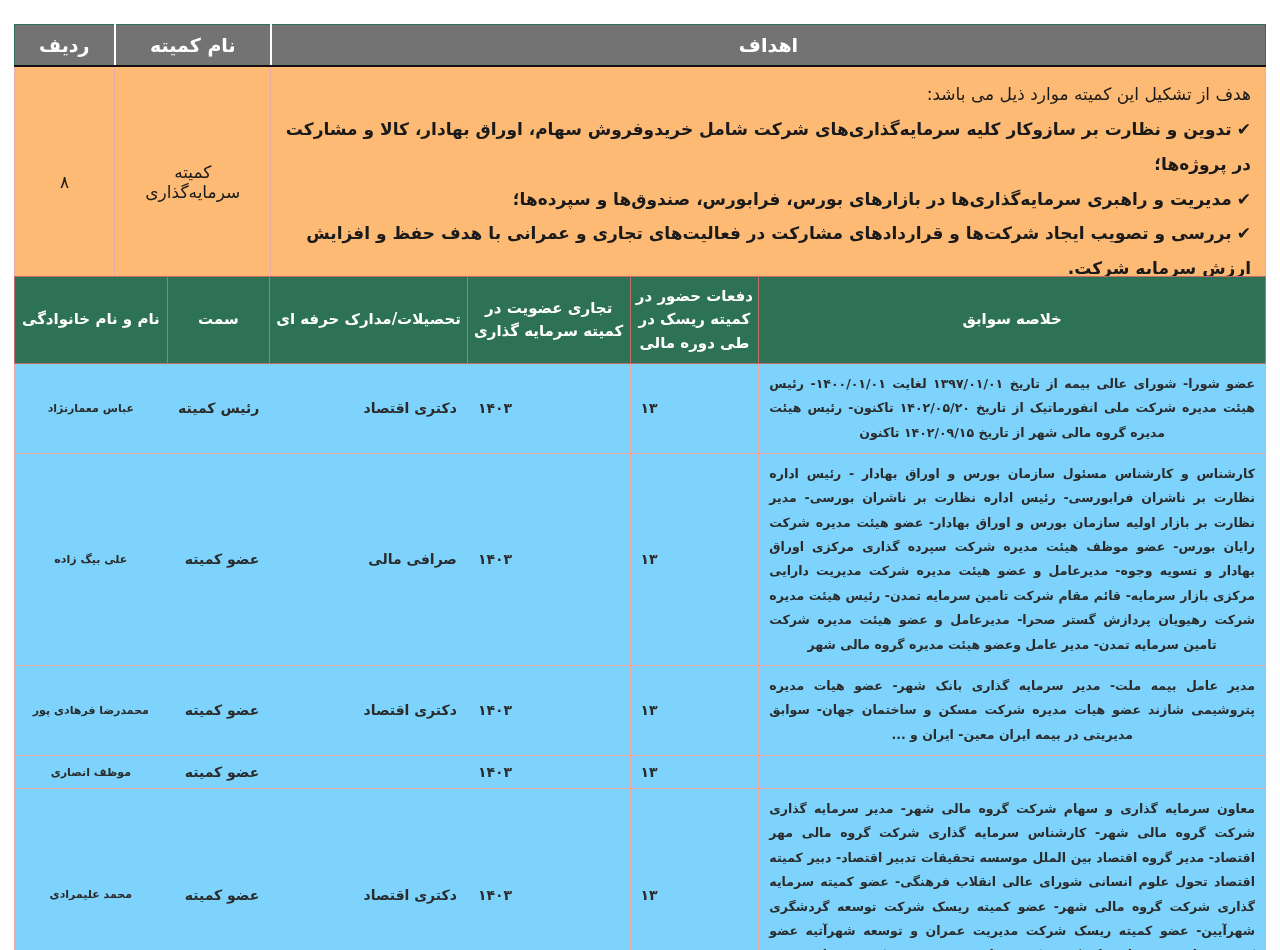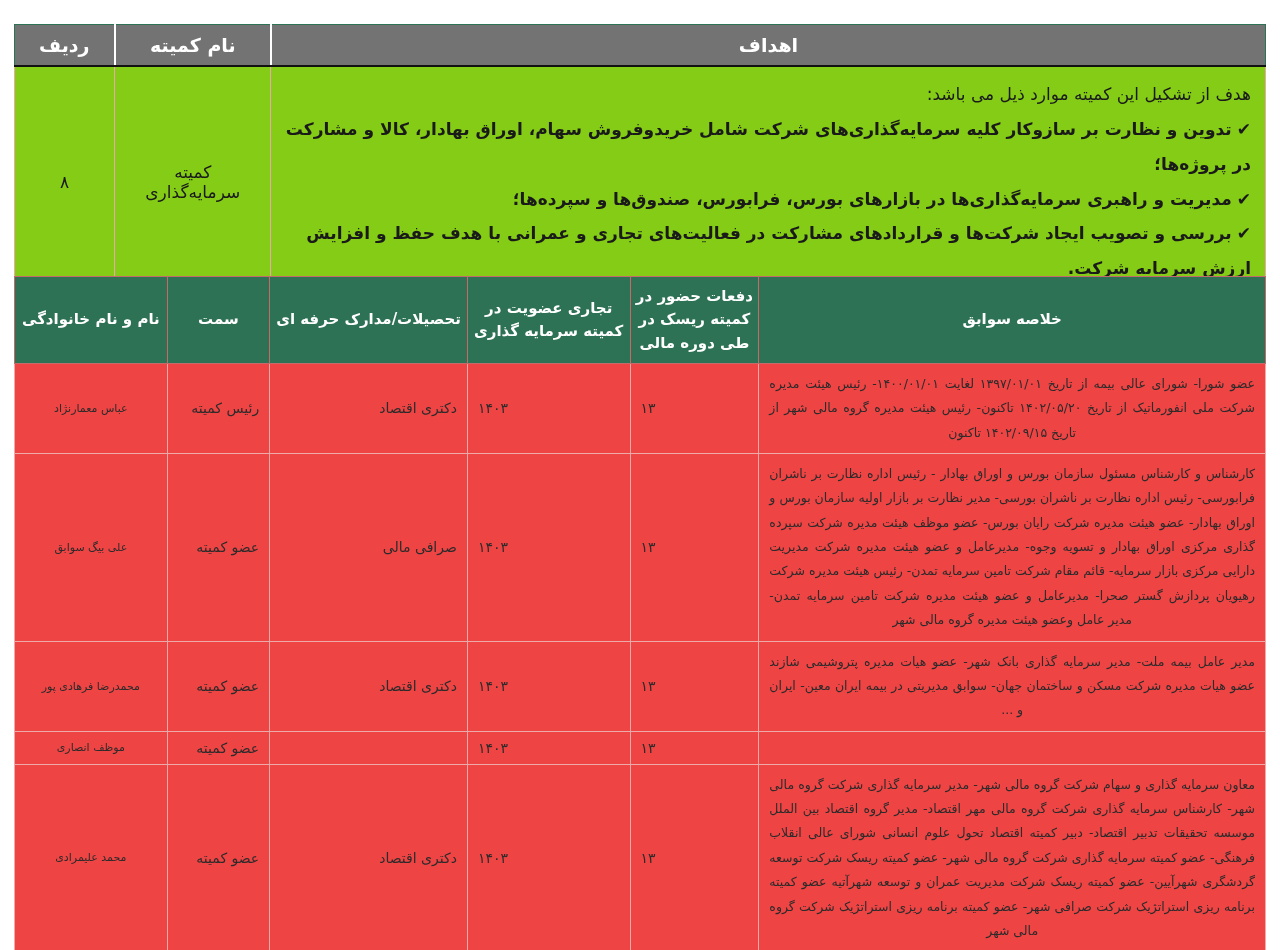--- a/index.html
+++ b/index.html
@@ -47,21 +47,21 @@
     border: 1px solid #2e7256;
     border-bottom: 2px solid #111111;
     letter-spacing: .2px;
   }
   table.t1 th.sep { border-left: 2px solid #ffffff; }
   table.t1 td {
     border: 1px solid #e8a9a9;
     vertical-align: middle;
     padding: 10px 14px;
     font-size: 17px;
-    background: #84cc16;
+    background: #fdba74;
   }
   td.goals {
     text-align: right;
     line-height: 2.05;
     padding: 12px 18px 14px 18px;
   }
   td.goals .lead { display: block; }
   td.goals .bullet { display: block; font-weight: bold; }
   td.goals .bullet .tick { margin-left: 5px; }
   td.cen { text-align: center; font-size: 18px; }
@@ -87,22 +87,23 @@
     text-align: center;
     vertical-align: middle;
     padding: 8px 5px;
     border: 1px solid #c46a6a;
     height: 86px;
     box-sizing: border-box;
   }
   table.t2 td {
     border: 1px solid #efa9a9;
     vertical-align: middle;
-    background: #ef4444;
+    background: #7dd3fc;
     padding: 8px 10px;
+    font-weight: bold;
   }
   td.sum {
     text-align: justify;
     text-align-last: center;
     font-size: 12.5px;
     line-height: 1.95;
     color: #2b2b2b;
     padding: 9px 12px;
   }
   td.num {
@@ -184,21 +185,21 @@
           <td class="edu">دکتری اقتصاد</td>
           <td class="pos">رئیس کمیته</td>
           <td class="nm">عباس معمارنژاد</td>
         </tr>
         <tr>
           <td class="sum">کارشناس و کارشناس مسئول سازمان بورس و اوراق بهادار - رئیس اداره نظارت بر ناشران فرابورسی- رئیس اداره نظارت بر ناشران بورسی- مدیر نظارت بر بازار اولیه سازمان بورس و اوراق بهادار- عضو هیئت مدیره شرکت رایان بورس- عضو موظف هیئت مدیره شرکت سپرده گذاری مرکزی اوراق بهادار و تسویه وجوه- مدیرعامل و عضو هیئت مدیره شرکت مدیریت دارایی مرکزی بازار سرمایه- قائم مقام شرکت تامین سرمایه تمدن- رئیس هیئت مدیره شرکت رهیویان پردازش گستر صحرا- مدیرعامل و عضو هیئت مدیره شرکت تامین سرمایه تمدن- مدیر عامل وعضو هیئت مدیره گروه مالی شهر</td>
           <td class="num">۱۳</td>
           <td class="num">۱۴۰۳</td>
           <td class="edu">صرافی مالی</td>
           <td class="pos">عضو کمیته</td>
-          <td class="nm">علی بیگ سوابق</td>
+          <td class="nm">علی بیگ زاده</td>
         </tr>
         <tr>
           <td class="sum">مدیر عامل بیمه ملت- مدیر سرمایه گذاری بانک شهر- عضو هیات مدیره پتروشیمی شازند عضو هیات مدیره شرکت مسکن و ساختمان جهان- سوابق مدیریتی در بیمه ایران معین- ایران و ...</td>
           <td class="num">۱۳</td>
           <td class="num">۱۴۰۳</td>
           <td class="edu">دکتری اقتصاد</td>
           <td class="pos">عضو کمیته</td>
           <td class="nm">محمدرضا فرهادی پور</td>
         </tr>
         <tr>

